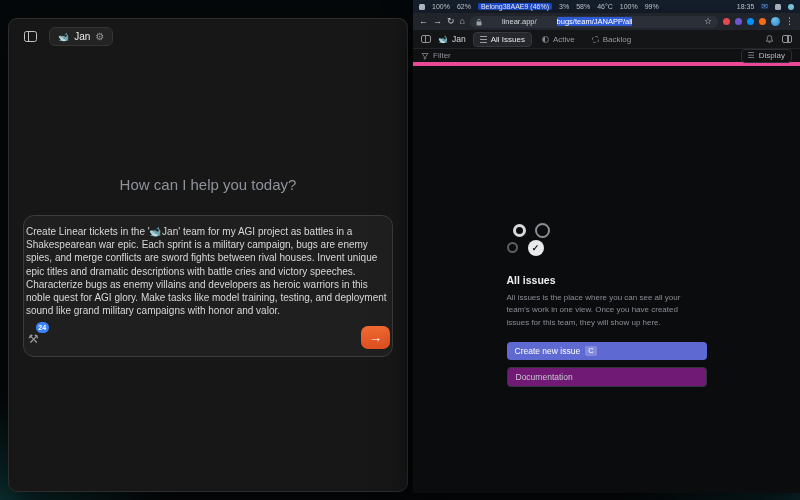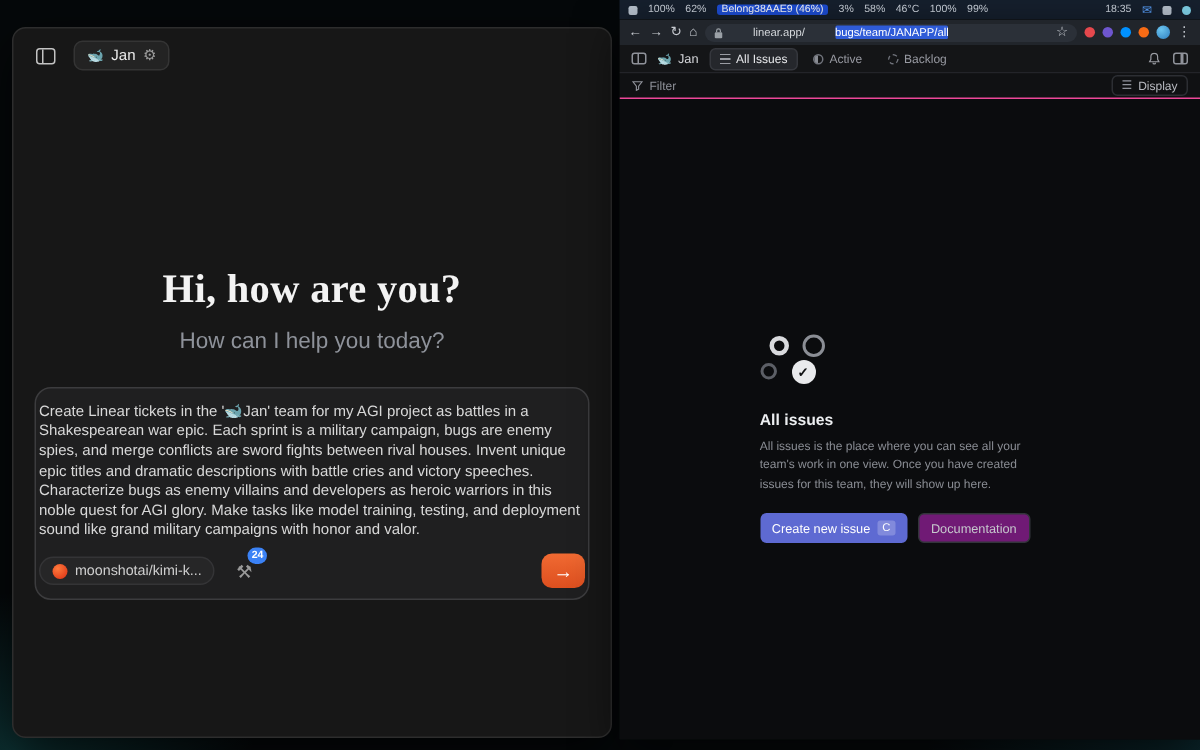--- a/index.html
+++ b/index.html
@@ -86,40 +86,40 @@
     font-size:8px; color:#989aa2; cursor:pointer; border:1px solid transparent; }
   .tab.active { background:#25272c; border-color:#35373d; color:#e7e8eb; }
   .tab-ic { width:7px; height:7px; border-radius:50%; border:1.1px solid #70737b; display:inline-block; flex:none; }
   .tab-ic.bars { border:none; border-radius:0; background:repeating-linear-gradient(#9a9ca3 0 1px, transparent 1px 3px); }
   .tab-ic.half { background:linear-gradient(90deg,#8a8d94 50%, transparent 50%); }
   .tab-ic.dashed { border-style:dashed; }
   .lh-right { margin-left:auto; display:flex; align-items:center; gap:8px; }
   .lh-panel { width:10px; height:8px; border:1.1px solid #8f929a; border-radius:2px; position:relative; cursor:pointer; }
   .lh-panel::before { content:""; position:absolute; right:2.5px; top:0; bottom:0; width:1.1px; background:#8f929a; }
 
-  .filter-bar { height:17px; background:#101113; border-bottom:1px solid #ec4899;
+  .filter-bar { height:17px; background:#101113; border-bottom:4px solid #ec4899;
     display:flex; align-items:center; padding:0 8px; }
   .filter-left { display:flex; align-items:center; gap:4px; font-size:8px; color:#8f929a; cursor:pointer; }
   .display-pill { margin-left:auto; display:flex; align-items:center; gap:4px;
     border:1px solid #2c2e33; border-radius:4px; padding:1.5px 6px; font-size:8px;
     color:#b9bbc1; cursor:pointer; }
   .hamburger { font-size:8px; color:#8f929a; line-height:1; }
 
   .linear-content { position:relative; height:427px; background:#0b0c0e; }
   .empty-state { width:200px; margin:0 auto; padding-top:158px; }
   .es-circles { position:relative; width:58px; height:36px; margin-bottom:14px; }
   .es-c { position:absolute; border-radius:50%; }
   .es-c1 { left:6px; top:0; width:13px; height:13px; border:3px solid #d9dadd; }
   .es-c2 { left:28px; top:-1px; width:15px; height:15px; border:2px solid #8b8e95; background:#0b0c0e; }
   .es-c3 { left:0; top:18px; width:11px; height:11px; border:2px solid #5c5f66; background:#0b0c0e; }
   .es-c4 { left:21px; top:16px; width:16px; height:16px; background:#e9eaec; color:#101113;
     display:flex; align-items:center; justify-content:center; font-size:9px; font-weight:bold; }
   .es-title { font-size:10.5px; font-weight:bold; color:#eceef0; margin-bottom:6px; }
   .es-desc { font-size:8px; line-height:1.55; color:#8a8d94; margin-bottom:13px; width:185px; }
-  .es-buttons { display:flex; gap:7px; }
+  .es-buttons { display:flex; gap:7px;flex-direction:column; }
   .btn { border:none; font-family:inherit; font-size:8.5px; padding:4px 8px; border-radius:4px;
     display:flex; align-items:center; gap:5px; cursor:pointer; }
   .btn-primary { background:#5e6ad2; color:#fff; }
   .kbd { background:rgba(255,255,255,.22); border-radius:2px; font-size:7.5px; padding:0 3px; line-height:10px; }
   .btn-secondary { background:#701a75; color:#c6c8cd; border:1px solid #33353b; }
 </style>
 </head>
 <body>
 
 <div class="desktop">
@@ -130,31 +130,26 @@
         <span class="st-box"></span>
       </div>
       <div class="team-pill">
         <span class="emoji">🐋</span>
         <span>Jan</span>
         <span class="gear">⚙</span>
       </div>
     </header>
 
     <div class="greeting">
-      <h1>Hi, how are you?</h1>
       <p>How can I help you today?</p>
     </div>
 
     <div class="prompt-card">
       <div class="prompt-text">Create Linear tickets in the '🐋Jan' team for my AGI project as battles in a Shakespearean war epic. Each sprint is a military campaign, bugs are enemy spies, and merge conflicts are sword fights between rival houses. Invent unique epic titles and dramatic descriptions with battle cries and victory speeches. Characterize bugs as enemy villains and developers as heroic warriors in this noble quest for AGI glory. Make tasks like model training, testing, and deployment sound like grand military campaigns with honor and valor.</div>
       <div class="prompt-toolbar">
-        <div class="model-pill">
-          <span class="model-icon"></span>
-          <span>moonshotai/kimi-k...</span>
-        </div>
         <div class="tools-btn">
           <span class="tools-glyph">⚒</span>
           <span class="tools-badge">24</span>
         </div>
         <div class="flex-spacer"></div>
         <button class="send-btn">
           <span>→</span>
         </button>
       </div>
     </div>

